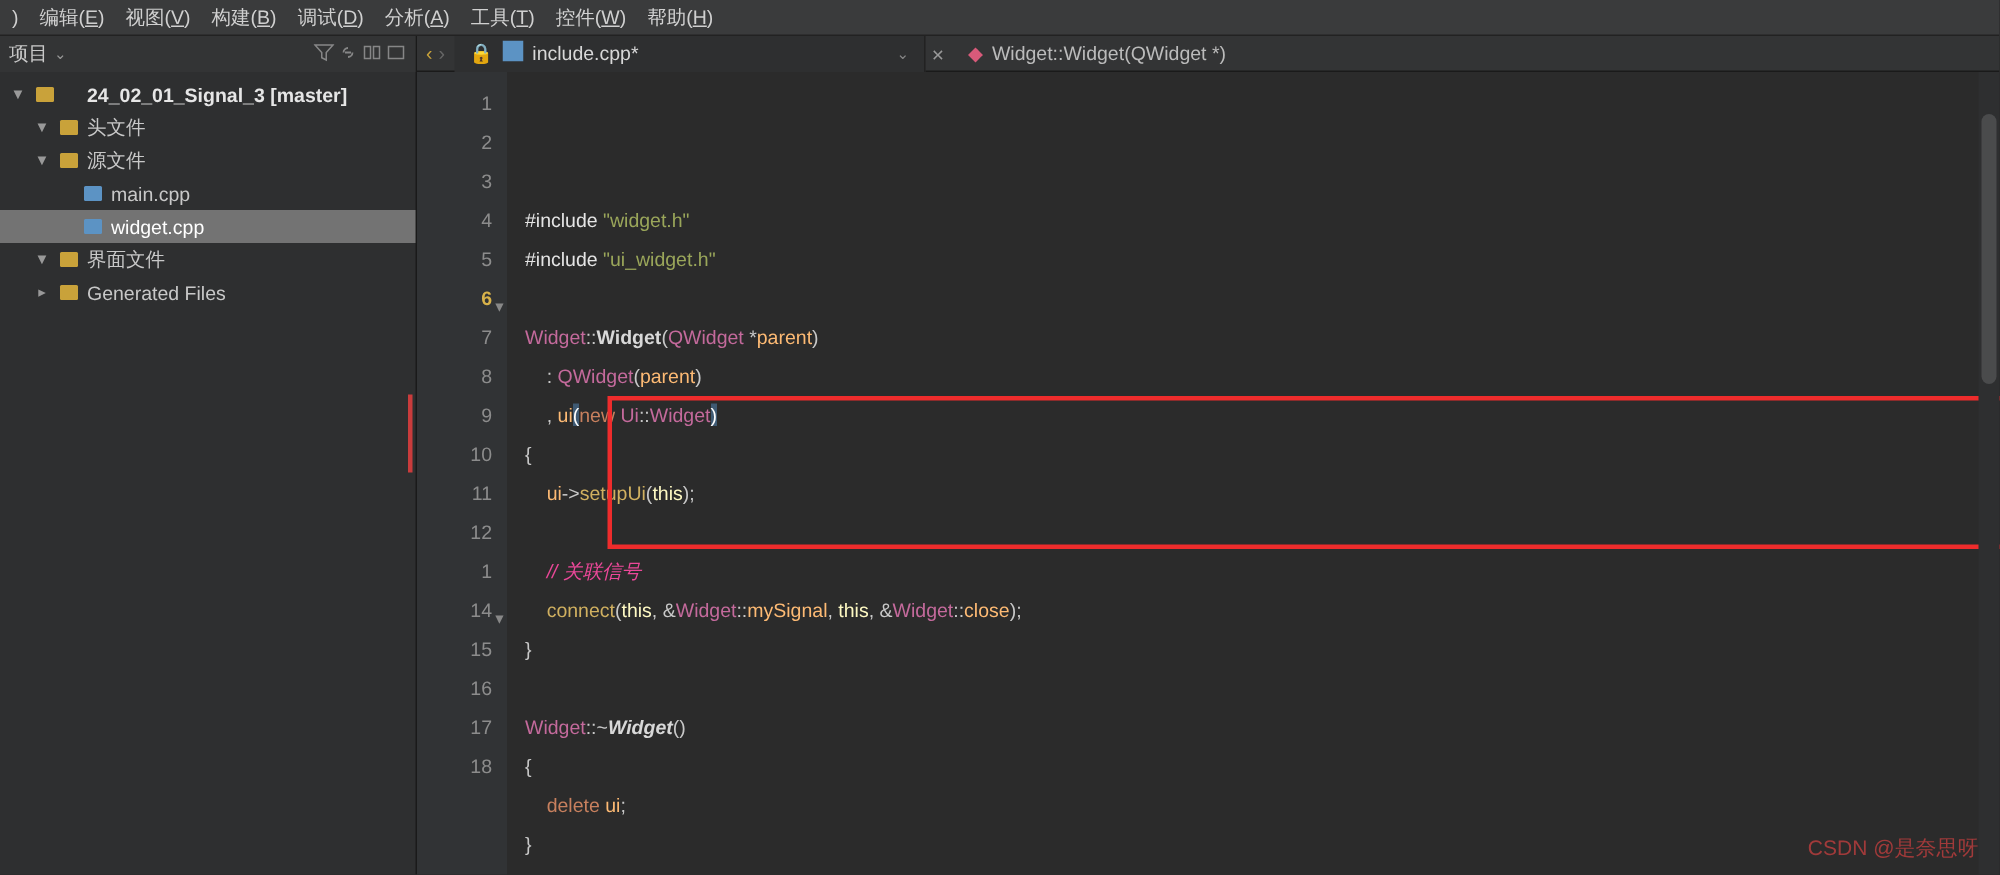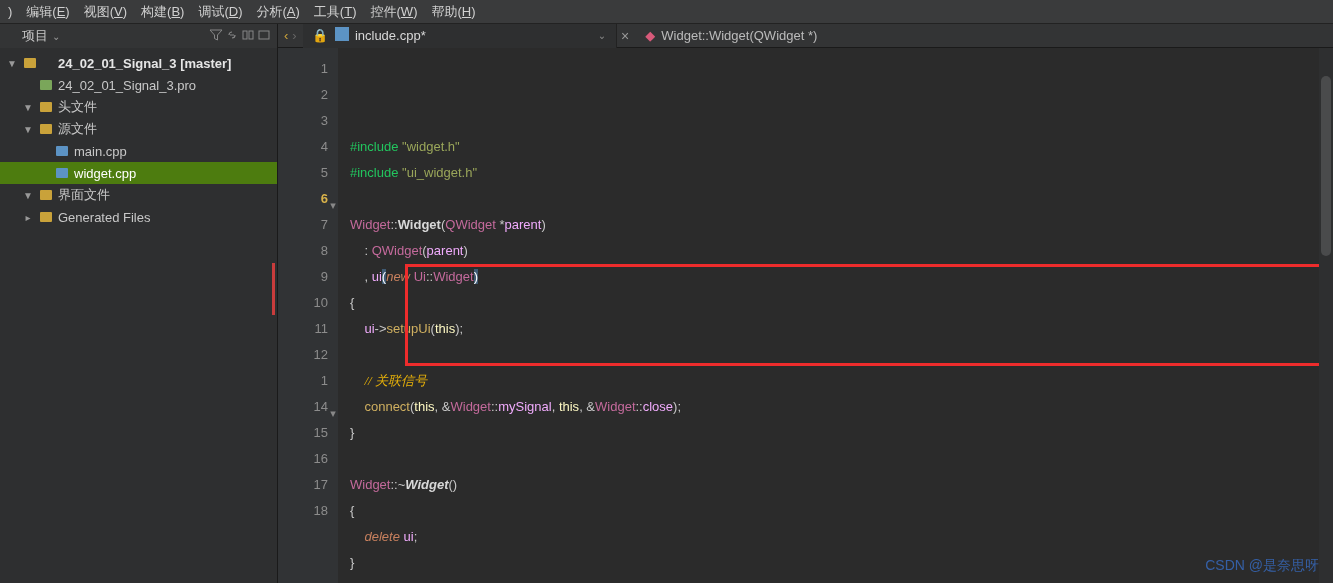--- a/index.html
+++ b/index.html
@@ -2,50 +2,50 @@
 <html><head>
 <meta charset="utf-8">
 <style>
 * { margin:0; padding:0; box-sizing:border-box; font-family:"Microsoft YaHei",Arial,sans-serif; font-size:13px; }
 body { background:#2e2f30; color:#c8c8c8; width:1333px; height:583px; overflow:hidden; position:relative; }
 .menubar { height:24px; background:#3a3b3c; display:flex; align-items:center; padding:0 8px; gap:14px; color:#d0d0d0; font-size:12px; border-bottom:1px solid #222; }
 .menubar span u { text-decoration:underline; }
 .main { display:flex; height:calc(100% - 24px); }
 .sidebar { width:278px; background:#2e2f30; border-right:1px solid #1a1a1a; display:flex; flex-direction:column; }
 .side-head { height:24px; display:flex; align-items:center; padding:0 6px; justify-content:space-between; background:#333435; }
-.side-head-left { display:flex; align-items:center; gap:4px;margin-left:16px; }
+.side-head-left { display:flex; align-items:center; gap:4px; }
 .side-icons { display:flex; gap:2px; }
 .side-icons svg { opacity:0.7; }
 .tree { padding:4px 0; }
 .tree-row { display:flex; align-items:center; height:22px; padding-left:6px; gap:4px; cursor:default; }
-.tree-row.sel { background:#4d7c0f; color:#fff; }
+.tree-row.sel { background:#737373; color:#fff; }
 .tree-row .tw { width:12px; text-align:center; color:#999; font-size:10px; }
 .tree-row .ico { width:16px; height:16px; display:flex; align-items:center; justify-content:center; }
 .indent1 { padding-left:22px; } .indent2 { padding-left:38px; }
 .bold { font-weight:bold; color:#e6e6e6;margin-left:16px; }
 .editor-area { flex:1; display:flex; flex-direction:column; background:#2b2b2b; }
 .tabbar { height:24px; background:#333435; display:flex; align-items:center; border-bottom:1px solid #1a1a1a; }
 .nav-btns { display:flex; gap:4px; padding:0 6px; }
 .tab { display:flex; align-items:center; gap:6px; padding:0 10px; height:24px; background:#2e2f30; border-right:1px solid #222; }
 .breadcrumb { display:flex; align-items:center; gap:6px; padding:0 8px; color:#bbb; }
 .code-area { flex:1; display:flex; position:relative; font-family:Consolas,"Courier New",monospace; font-size:18px; line-height:26px; }
 .gutter { width:60px; background:#313335; color:#8c8c8c; text-align:right; padding:8px 10px 0 0; position:relative; }
 .gutter .ln { height:26px; }
 .gutter .ln.cur { color:#d8b24a; font-weight:bold; }
 .fold { position:absolute; right:-1px; width:12px; text-align:center; color:#888; font-size:11px; }
 .code { flex:1; padding:8px 0 0 12px; color:#c8c8c8; position:relative; white-space:pre; }
 .code .line { height:26px; }
-.kw { color:#22c55e; } .kw2 { color:#c8805e; font-style:italic; } .str { color:#9aa65a; }
-.type { color:#c46a9c; } .fn { color:#d0b060; } .ident { color:#f0abfc; } .op { color:#c8c8c8; }
-.this { color:#fef9c3; } .comment { color:#eab308; font-style:italic;font-family:Liberation Serif, serif; }
+.kw { color:#e5e5e5; } .kw2 { color:#c8805e; } .str { color:#9aa65a; }
+.type { color:#c46a9c; } .fn { color:#d0b060; } .ident { color:#fdba74; } .op { color:#c8c8c8; }
+.this { color:#fef9c3; } .comment { color:#ec4899; font-style:italic; }
 .boldfn { font-weight:bold; color:#d8d8d8; } .italic { font-style:italic; }
 .paren-hl { background:#3f5a73; color:#fff; }
 .redbox { position:absolute; border:3px solid #ee2c2c; left:67px; top:216px; width:1025px; height:102px; pointer-events:none; }
 .redmark { position:absolute; left:-6px; top:215px; width:3px; height:52px; background:#c93c3c; }
-.watermark { position:absolute; right:14px; bottom:8px; color:#3b82f6; font-size:14px; opacity:0.6; }
+.watermark { position:absolute; right:14px; bottom:8px; color:#ef4444; font-size:14px; opacity:0.6; }
 .scrollbar { position:absolute; right:0; top:0; bottom:0; width:14px; background:#2e2f30; }
 .scrollbar-thumb { position:absolute; right:2px; top:28px; width:10px; height:180px; background:#4a4b4c; border-radius:5px; }
 .close-x { color:#999; font-size:14px; padding:0 4px; }
 </style>
 </head>
 <body>
 
 <div class="menubar">
     <span>)</span>
     <span>编辑(<u>E</u>)</span>
@@ -83,29 +83,20 @@
     </div>
     <div class="tree">
         <div class="tree-row indent0">
           <span class="tw">▼</span>
           <span class="ico">
             <svg width="14" height="14">
               <rect x="1" y="2" width="12" height="10" rx="1" fill="#c9a23a"></rect>
             </svg>
           </span>
           <span class="bold">24_02_01_Signal_3 [master]</span>
-        </div>
-        <div class="tree-row indent1">
-          <span class="tw"></span>
-          <span class="ico">
-            <svg width="14" height="14">
-              <rect x="1" y="2" width="12" height="10" rx="1" fill="#7aa65a"></rect>
-            </svg>
-          </span>
-          <span class="">24_02_01_Signal_3.pro</span>
         </div>
         <div class="tree-row indent1">
           <span class="tw">▼</span>
           <span class="ico">
             <svg width="14" height="14">
               <rect x="1" y="2" width="12" height="10" rx="1" fill="#c9a23a"></rect>
             </svg>
           </span>
           <span class="">头文件</span>
         </div>

